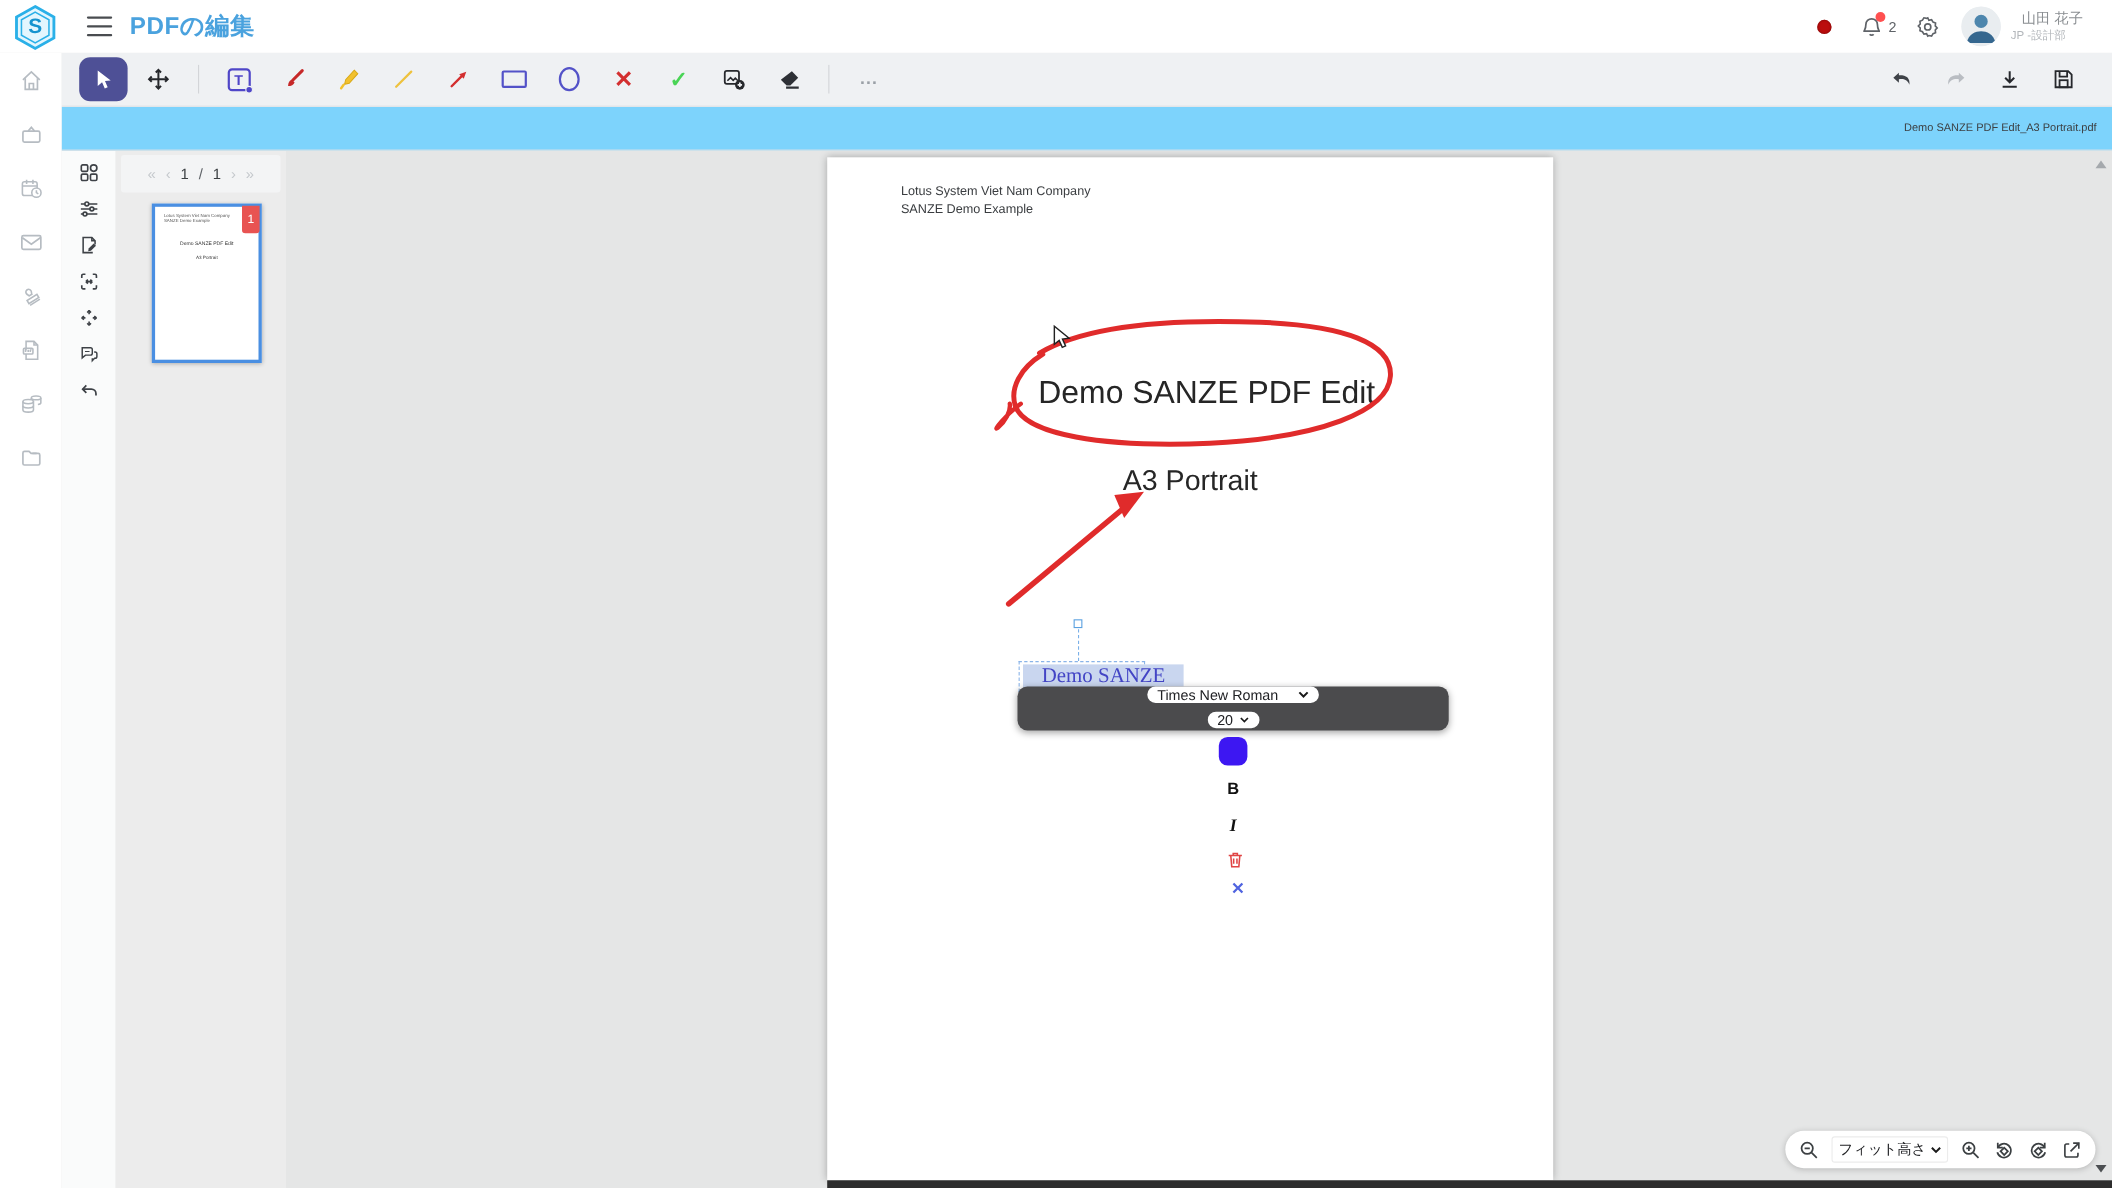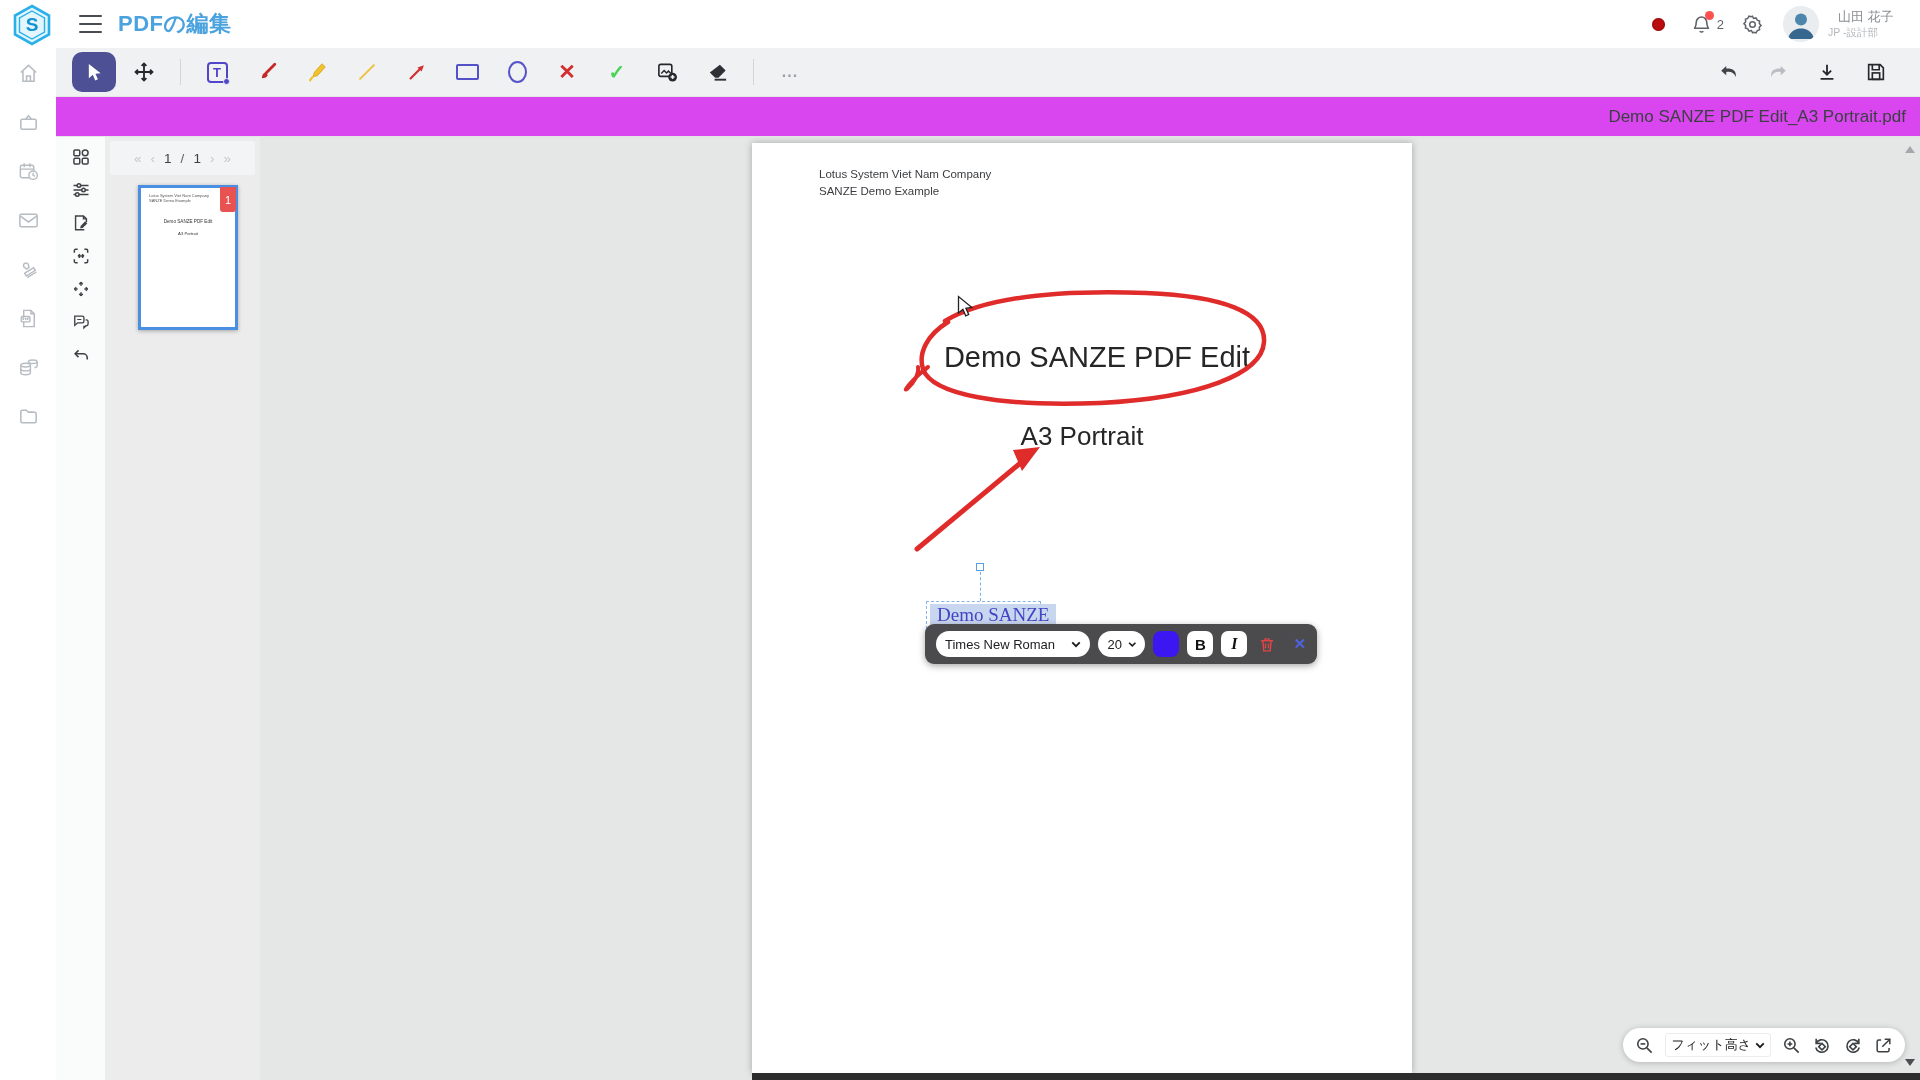--- a/index.html
+++ b/index.html
@@ -52,22 +52,22 @@
   .more-dots{color:#9aa0a6;font-size:16px;font-weight:bold;letter-spacing:1px;}
   #tb-right{margin-left:auto;display:flex;margin-right:20px;}
   .tb-action{width:49px;height:48px;display:flex;align-items:center;justify-content:center;cursor:pointer;}
   .ttool-box{position:relative;width:21px;height:21px;border:2px solid #4f46c8;border-radius:4px;
     display:flex;align-items:center;justify-content:center;font-size:13px;font-weight:bold;color:#4f46c8;}
   .ttool-box i{position:absolute;right:-4px;bottom:-4px;width:7px;height:7px;border-radius:50%;background:#4f46c8;border:1.5px solid #eff1f3;}
   .rect-shape{width:23px;height:16px;border:2px solid #5352c8;border-radius:2px;}
   .ellipse-shape{width:19px;height:22px;border:2px solid #5352c8;border-radius:50%;}
 
   
-  #filename-bar{position:absolute;left:56px;top:97px;right:0;height:40px;background:#d946ef;border-bottom:1px solid #e3e4e6;
-    display:flex;align-items:center;justify-content:flex-end;padding-right:14px;font-size:17px;color:#3c4043;z-index:9;text-align:center;}
+  #filename-bar{position:absolute;left:56px;top:97px;right:0;height:40px;background:#7dd3fc;border-bottom:1px solid #e3e4e6;
+    display:flex;align-items:center;justify-content:flex-end;padding-right:14px;font-size:10px;color:#3c4043;z-index:9;text-align:center;}
 
   
   #second-rail{position:absolute;left:56px;top:137px;bottom:0;width:49px;background:#fafbfb;
     display:flex;flex-direction:column;align-items:center;padding-top:9px;gap:12px;z-index:8;}
   .srail-btn{width:21px;height:21px;display:flex;align-items:center;justify-content:center;cursor:pointer;}
 
   
   #thumb-panel{position:absolute;left:105px;top:137px;bottom:0;width:155px;background:#ececec;z-index:7;}
   #pager{margin:4px 5px 0;height:34px;background:#f3f4f5;border-radius:3px;
     display:flex;align-items:center;justify-content:center;gap:9px;font-size:13.5px;color:#c4c8cc;}
@@ -89,25 +89,25 @@
   #bottom-strip{position:absolute;left:492px;top:936px;right:0;height:7px;background:#2d2d2d;}
   .doc-line{position:absolute;left:67px;font-size:11.5px;color:#3a3d40;}
   #doc-title{position:absolute;left:150px;width:390px;top:198px;text-align:center;font-size:29px;color:#262626;}
   #doc-subtitle{position:absolute;left:150px;width:360px;top:278px;text-align:center;font-size:26px;color:#262626;}
   #anno-svg{position:absolute;left:0;top:0;pointer-events:none;}
 
   #text-handle{position:absolute;left:224px;top:420px;width:8px;height:8px;background:#fff;border:1.5px solid #5aa0e0;cursor:grab;}
   #handle-line{position:absolute;left:228px;top:429px;height:29px;width:0;border-left:1.5px dashed #7ab0e8;}
   #edit-box{position:absolute;left:174px;top:458px;width:115px;height:28px;border:1.5px dashed #8ab4e8;
     display:flex;align-items:center;padding-left:3px;cursor:text;}
-  #edit-text{font-family:"Liberation Serif",serif;font-size:19px;color:var(--edit-text-color);background:#c9d6ef;padding:0 7px;white-space:nowrap;}
+  #edit-text{font-family:"Liberation Serif",serif;font-size:19px;color:var(--edit-text-color);background:#c9d6ef;padding:0 17px;white-space:nowrap;}
 
   
   #fmt-bar{position:absolute;left:173px;top:481px;width:392px;height:40px;background:#4b4b4d;border-radius:9px;
-    display:flex;align-items:center;padding:0 11px;gap:8px;box-shadow:0 2px 7px rgba(0,0,0,.35);}
+    display:flex;align-items:center;padding:0 11px;gap:8px;box-shadow:0 2px 7px rgba(0,0,0,.35);flex-direction:column;}
   .pill{background:#fff;border-radius:13px;height:26px;display:flex;align-items:center;justify-content:space-between;
     padding:0 9px;font-size:13px;color:#202124;gap:6px;cursor:pointer;white-space:nowrap;}
   #font-pill{width:156px;}
   #size-pill{width:47px;}
   #color-swatch{width:26px;height:26px;border-radius:8px;background:var(--swatch-blue);cursor:pointer;flex:none;}
   .fmt-btn{width:26px;height:26px;border-radius:7px;background:#fff;display:flex;align-items:center;justify-content:center;
     font-size:15px;font-weight:bold;color:#111;cursor:pointer;flex:none;}
   #italic-btn span{font-style:italic;font-family:"Liberation Serif",serif;font-size:16px;}
   #trash-btn{margin-left:3px;cursor:pointer;}
   #close-btn{margin-left:9px;color:#4f63e0;font-weight:bold;font-size:15px;cursor:pointer;}

